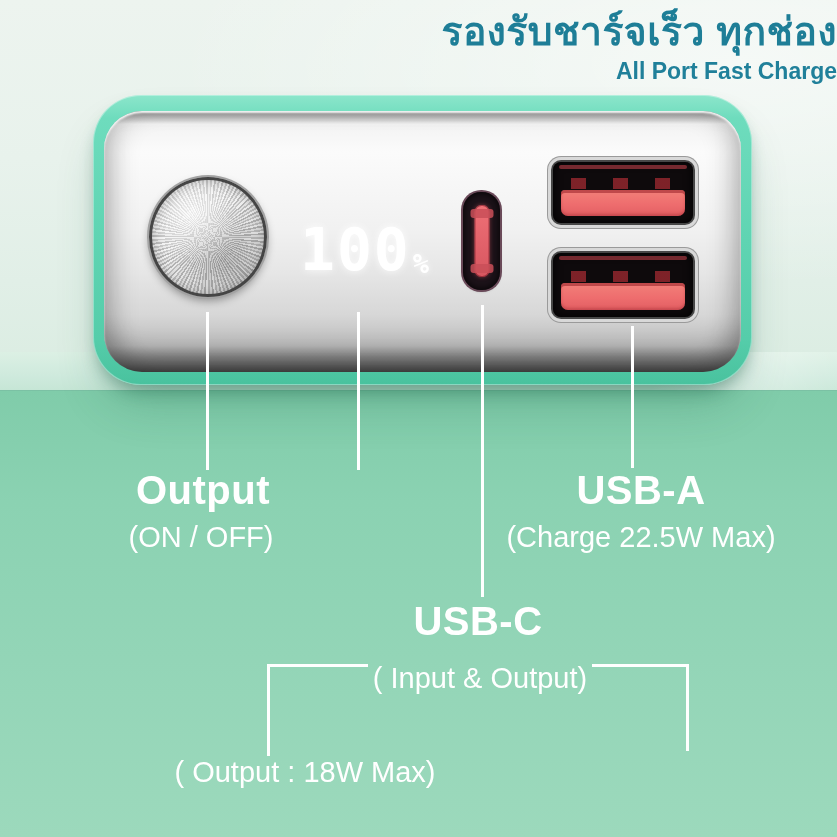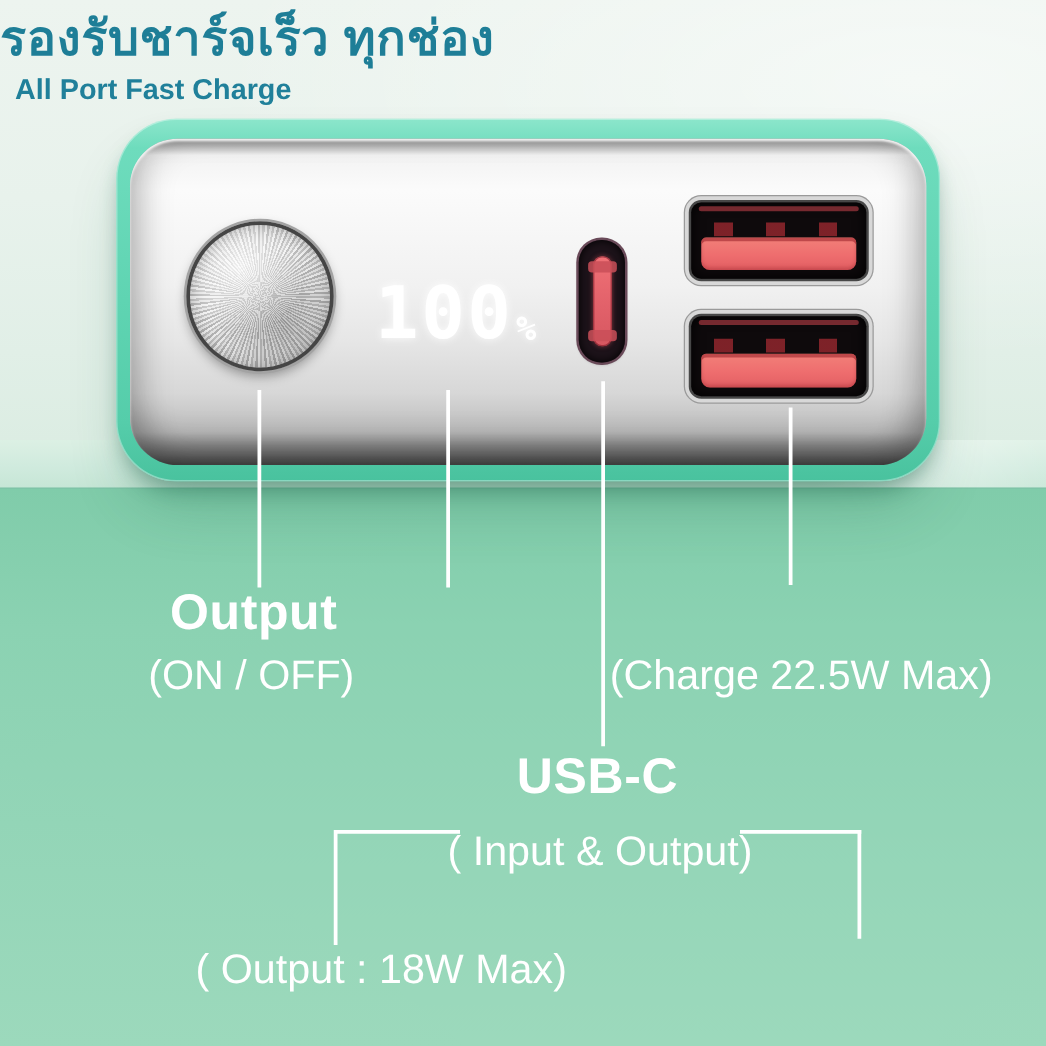--- a/index.html
+++ b/index.html
@@ -28,21 +28,21 @@
     content:""; position:absolute; inset:0;
     background:linear-gradient(105deg, rgba(255,255,255,0) 78%, rgba(255,255,255,.45) 86%, rgba(255,255,255,.1) 100%);
   }
   .bg-floor {
     position:absolute; left:0; top:390px; width:837px; height:447px;
     background:linear-gradient(180deg,#80ccaa 0%, #8bd2b2 25%, #93d5b7 60%, #9cd9bc 100%);
     border-top:1px solid rgba(90,170,140,.5);
   }
 
   
-  .title-block { position:absolute; left:0; top:8px; width:837px; text-align:left; }
+  .title-block { position:absolute; left:0; top:8px; width:837px; text-align:right; }
   .title-th { font-size:39px; line-height:48px; font-weight:600; color:#1e7e97; letter-spacing:.5px; }
   .title-en { font-size:23px; line-height:28px; font-weight:700; color:#20809a; margin-top:1px;padding-left:12px; }
 
   
   .device {
     position:absolute; left:93px; top:95px; width:659px; height:290px;
     border-radius:48px;
     background:linear-gradient(180deg,#8ce6cb 0%, #6edcbd 8%, #5fd4b2 50%, #55cdaa 84%, #49c29e 100%);
     box-shadow: inset 0 0 0 1px rgba(255,255,255,.35),
                 0 10px 16px -4px rgba(25,95,70,.40),
@@ -139,21 +139,21 @@
 
   .bline { position:absolute; background:#ffffff; }
   .bline-h-left  { left:269px; top:664px; width:99px; height:3px; }
   .bline-h-right { left:592px; top:664px; width:97px; height:3px; }
   .bline-v-left  { left:267px; top:664px; width:3px; height:92px; }
   .bline-v-right { left:686px; top:664px; width:3px; height:87px; }
 
   
   .callout { position:absolute; color:#ffffff; white-space:nowrap; transform:translateX(-50%); text-align:center; }
   .callout.big { font-size:40px; font-weight:bold; letter-spacing:.5px; }
-  .callout.sub { font-size:33px; font-weight:400; }
+  .callout.sub { font-size:29px; font-weight:400; }
 
   .lbl-switch     { left:203px; top:468px; }
   .lbl-led        { left:360px; top:468px; }
   .lbl-usba       { left:641px; top:468px; }
   .lbl-onoff      { left:201px; top:521px; }
   .lbl-usba-sub   { left:641px; top:521px; }
   .lbl-usbc       { left:478px; top:599px; }
   .lbl-usbc-sub   { left:480px; top:662px; }
   .lbl-input-spec { left:305px; top:756px; }
   .lbl-output-spec{ left:637px; top:756px; }
@@ -197,19 +197,20 @@
   <div class="cline cline-led"></div>
   <div class="cline cline-usbc"></div>
   <div class="cline cline-usba"></div>
 
   <div class="bline bline-h-left"></div>
   <div class="bline bline-h-right"></div>
   <div class="bline bline-v-left"></div>
   <div class="bline bline-v-right"></div>
 
   <div class="callout big lbl-switch">Output</div>
+  <div class="callout big lbl-usba">USB-A</div>
   <div class="callout sub lbl-onoff">(ON / OFF)</div>
   <div class="callout sub lbl-usba-sub">(Charge 22.5W Max)</div>
   <div class="callout big lbl-usbc">USB-C</div>
   <div class="callout sub lbl-usbc-sub">( Input &amp; Output)</div>
   <div class="callout sub lbl-input-spec">( Output : 18W Max)</div>
 
 </div>
 
 </body></html>

